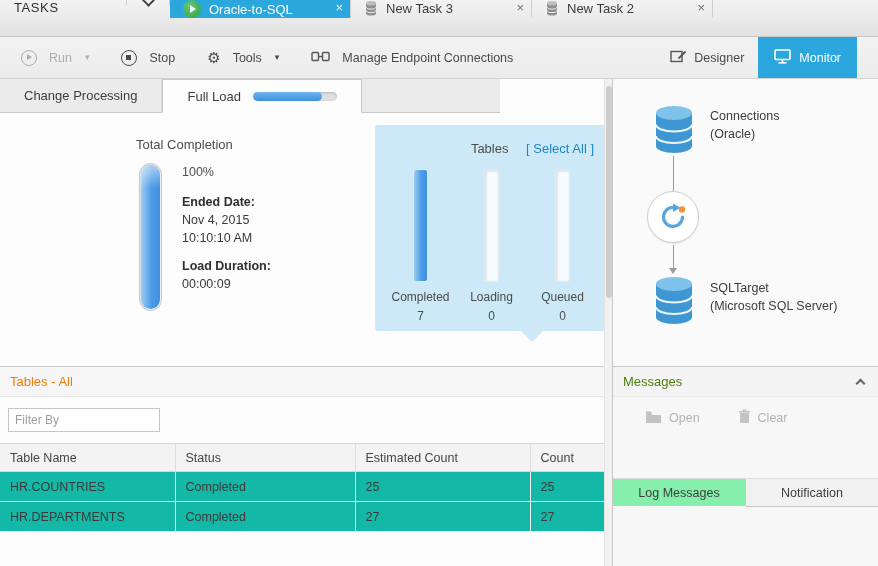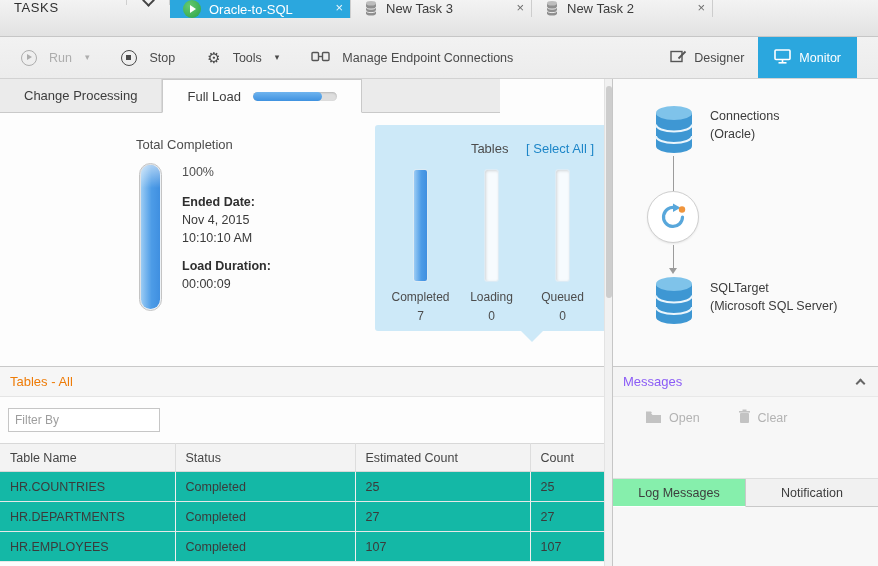--- a/index.html
+++ b/index.html
@@ -87,21 +87,21 @@
   .right{position:absolute;left:612px;top:79px;width:266px;bottom:0;background:#fafafa;border-left:1px solid #c6c6c6;}
   .node-icon{position:absolute;display:block;}
   .node-label{position:absolute;font-size:12.5px;color:#3c3c3c;line-height:18px;}
   .conn-line{position:absolute;width:0;border-left:1px solid #9b9b9b;}
   .arrow-head{position:absolute;width:0;height:0;border-left:4px solid transparent;border-right:4px solid transparent;border-top:6px solid #9b9b9b;}
   .sync-circle{position:absolute;left:34px;top:112px;width:52px;height:52px;border-radius:50%;background:#fff;border:1px solid #cfcfcf;box-shadow:0 1px 2px rgba(0,0,0,.08);display:flex;align-items:center;justify-content:center;}
 
   
   .messages{position:absolute;left:0;right:0;top:287px;bottom:0;background:#f7f7f7;border-top:1px solid #c9c9c9;}
   .msg-header{height:30px;background:#f4f4f4;border-bottom:1px solid #e8e8e8;display:flex;align-items:center;padding:0 14px 0 10px;}
-  .msg-title{color:#8b5cf6;font-size:13px;flex:1;}
+  .msg-title{color:#4d7c0f;font-size:13px;flex:1;}
   .collapse-btn{cursor:pointer;display:flex;align-items:center;}
   .msg-actions{display:flex;gap:38px;padding:12px 0 0 32px;}
   .msg-action{display:flex;align-items:center;gap:7px;color:#b3b3b3;font-size:12.5px;cursor:pointer;}
   .msg-tabs{position:absolute;left:0;right:0;top:111px;height:29px;display:flex;background:#f1f1f1;border-bottom:1px solid #c9c9c9;border-top:1px solid #dedede;}
   .msg-tab{flex:1;display:flex;align-items:center;justify-content:center;font-size:12.5px;color:#3d3d3d;border-right:1px solid #c9c9c9;cursor:pointer;}
   .msg-tab:last-child{border-right:none;}
   .msg-tab.active{background:#86efac;margin-bottom:-1px;border-bottom:1px solid #fff;}
   .msg-filters{position:absolute;left:0;right:0;top:140px;bottom:0;background:#fff;display:flex;align-items:flex-start;gap:50px;padding:9px 0 0 12px;}
   .cb-group{display:flex;align-items:center;gap:7px;cursor:pointer;}
   .cb{width:13px;height:13px;background:#fff;border:1px solid #8a8a8a;position:relative;display:inline-block;}
@@ -293,26 +293,20 @@
           <td>Completed</td>
           <td>25</td>
           <td>25</td>
         </tr>
         <tr>
           <td>HR.DEPARTMENTS</td>
           <td>Completed</td>
           <td>27</td>
           <td>27</td>
         </tr>
-        <tr>
-          <td>HR.EMPLOYEES</td>
-          <td>Completed</td>
-          <td>107</td>
-          <td>107</td>
-        </tr>
       </tbody>
     </table>
   </div>
 
   <div class="vscroll">
     <div class="vscroll-thumb"></div>
   </div>
 
   <div class="right">
 

